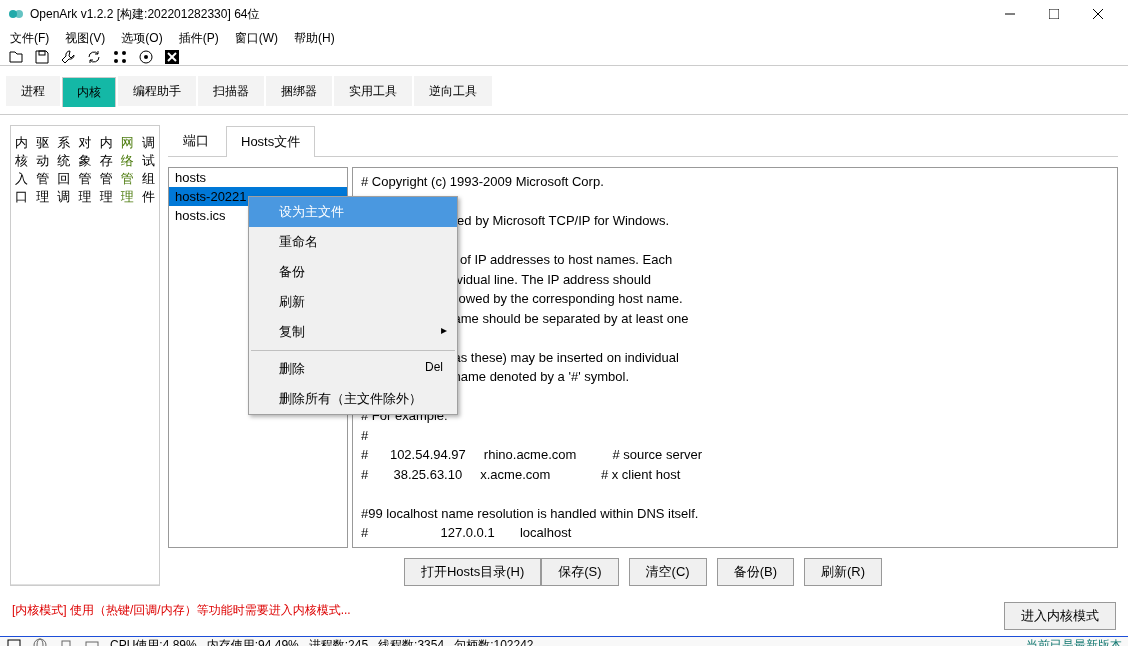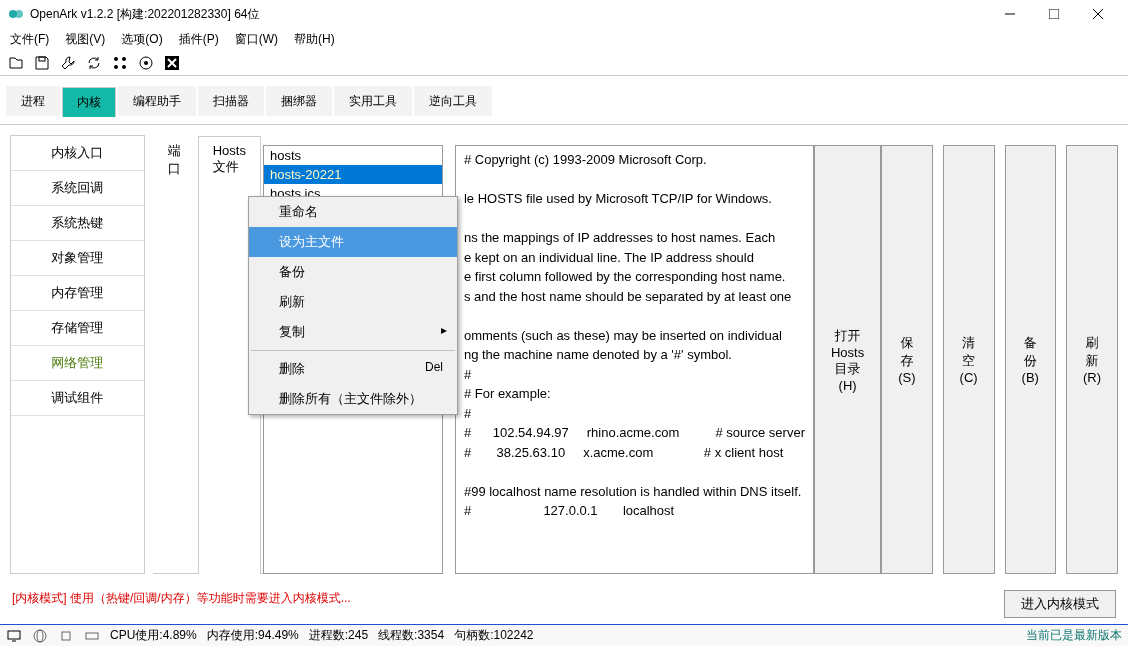--- a/index.html
+++ b/index.html
@@ -10,31 +10,31 @@
 .winbtns{display:flex}
 .winbtn{width:44px;height:28px;display:flex;align-items:center;justify-content:center}
 .menubar{height:22px;display:flex;align-items:center;padding:0 4px;gap:4px}
 .menuitem{padding:2px 6px}
 .toolbar{height:26px;display:flex;align-items:center;padding:0 8px;gap:10px;border-bottom:1px solid #ccc}
 .ticon{width:16px;height:16px;display:flex;align-items:center;justify-content:center}
 .tabs1{display:flex;border-bottom:1px solid #ccc;padding:8px 6px;margin-top:2px}
 .tab1{padding:6px 14px;border:1px solid transparent;border-bottom:none;background:#f3f3f3;margin-right:2px}
 .tab1.active{background:#14b8a6;border-color:#ccc;position:relative;top:1px}
 .content{flex:1;display:flex;padding:10px;gap:8px}
-.sidebar{width:150px;display:flex;flex-direction:column;border:1px solid #ccc}
+.sidebar{width:150px;display:flex;border:1px solid #ccc}
 .sitem{padding:8px 0;text-align:center;border-bottom:1px solid #e0e0e0;font-size:13px}
 .sitem.active{color:#4d7c0f}
-.main{flex:1;display:flex;flex-direction:row}
+.main{flex:1;display:flex;flex-direction:column}
 .tabs2{display:flex;border-bottom:1px solid #ccc}
 .tab2{padding:6px 14px;border:1px solid transparent;border-bottom:none;margin-right:2px;font-size:13px}
 .tab2.active{border-color:#ccc;background:#fff;position:relative;top:1px}
-.filearea{flex:1;display:flex;margin-top:10px;gap:12px}
+.filearea{flex:1;display:flex;margin-top:10px;gap:4px}
 .filelist{width:180px;border:1px solid #999;background:#fff;overflow:hidden}
 .fitem{padding:2px 6px;font-size:13px}
-.fitem.sel{background:#0078d7;color:#fef9c3}
+.fitem.sel{background:#0078d7;color:#000000}
 .fileview{flex:1;border:1px solid #999;padding:4px 8px;font-size:13px;line-height:1.5;overflow-y:scroll;white-space:pre;position:relative}
 .btnrow{display:flex;justify-content:center;margin-top:10px}
 .btnrow .right{display:flex;gap:10px}
 .btn{border:1px solid #999;background:#f0f0f0;padding:4px 16px;font-size:13px}
 .warnrow{display:flex;align-items:flex-start;justify-content:space-between;padding:6px 12px}
 .warn{color:#d00}
 .statusbar{height:22px;border-top:1px solid #1d4ed8;display:flex;align-items:center;padding:0 6px;gap:10px;background:#f8f8f8}
 .status-right{margin-left:auto;color:#0f766e}
 .ctxmenu{position:absolute;left:248px;top:196px;width:210px;background:#f0f0f0;border:1px solid #a0a0a0;box-shadow:2px 2px 4px rgba(0,0,0,.3);z-index:100}
 .ctxitem{padding:6px 30px;font-size:13px;position:relative}
@@ -133,25 +133,24 @@
     <div class="tab1">编程助手</div>
     <div class="tab1">扫描器</div>
     <div class="tab1">捆绑器</div>
     <div class="tab1">实用工具</div>
     <div class="tab1">逆向工具</div>
   </div>
 
 <div class="content">
   <div class="sidebar" id="sidebar">
       <div class="sitem">内核入口</div>
+      <div class="sitem">驱动管理</div>
       <div class="sitem">系统回调</div>
-      <div class="sitem">系统热键</div>
       <div class="sitem">对象管理</div>
       <div class="sitem">内存管理</div>
-      <div class="sitem">存储管理</div>
       <div class="sitem active">网络管理</div>
       <div class="sitem">调试组件</div>
     </div>
   <div class="main">
     <div class="tabs2" id="tabs2">
         <div class="tab2">端口</div>
         <div class="tab2 active">Hosts文件</div>
       </div>
     <div class="filearea">
       <div class="filelist" id="filelist">
@@ -221,21 +220,21 @@
     </span>
   <span>CPU使用:4.89%</span>
   <span>内存使用:94.49%</span>
   <span>进程数:245</span>
   <span>线程数:3354</span>
   <span>句柄数:102242</span>
   <span class="status-right">当前已是最新版本</span>
 </div>
 
 <div class="ctxmenu" id="ctxmenu">
+    <div class="ctxitem hl">设为主文件</div>
     <div class="ctxitem">重命名</div>
-    <div class="ctxitem hl">设为主文件</div>
     <div class="ctxitem">备份</div>
     <div class="ctxitem">刷新</div>
     <div class="ctxitem">复制<span class="arrow">▸</span></div>
     <div class="ctxsep"></div>
     <div class="ctxitem">删除<span class="hint">Del</span></div>
     <div class="ctxitem">删除所有（主文件除外）</div>
   </div>
 
 </body></html>

